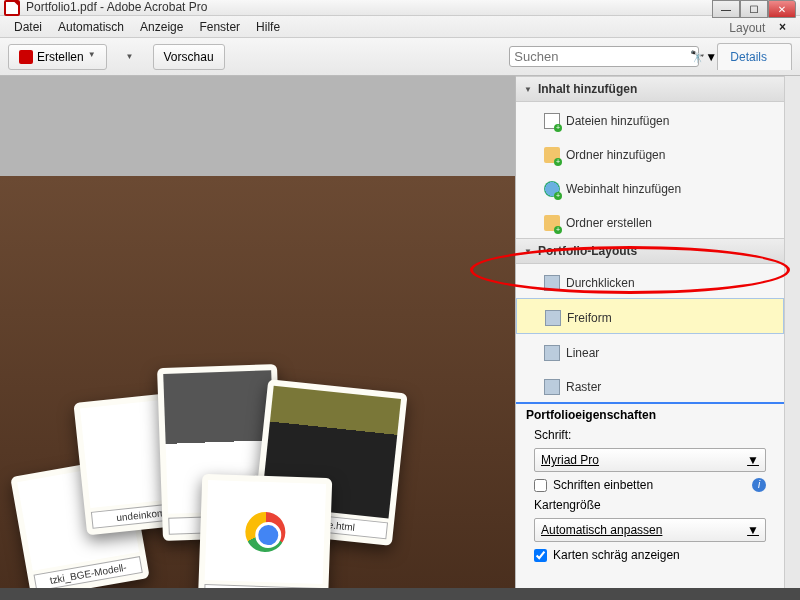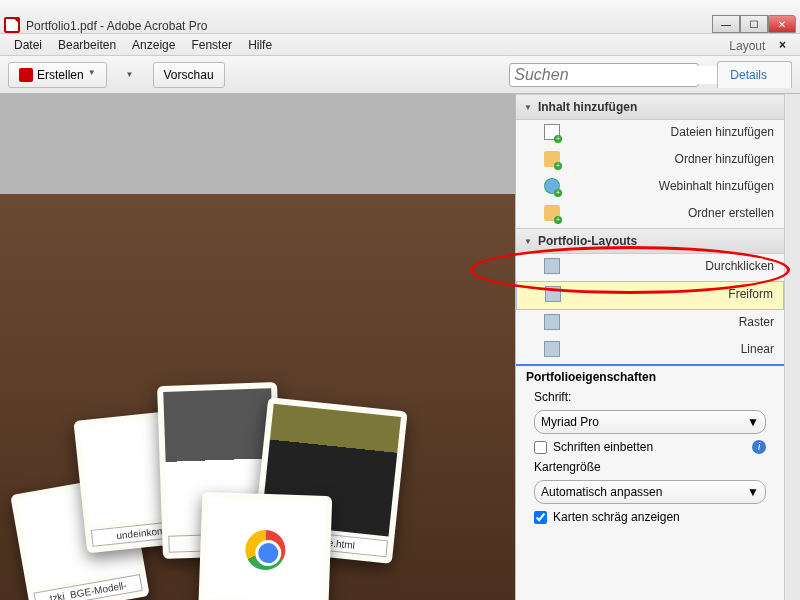--- a/index.html
+++ b/index.html
@@ -1,36 +1,36 @@
 <!DOCTYPE html>
 <html><head>
 <meta charset="utf-8">
 <style>
 * { margin: 0; padding: 0; box-sizing: border-box; font-family: "Segoe UI", Tahoma, sans-serif; font-size: 12px; }
 body { background: #4a4a4a; width: 800px; height: 600px; overflow: hidden; position: relative; }
 
-.titlebar { height: 34px; background: linear-gradient(#f8f8f8, #e8e8e8); display: flex; align-items: flex-end; padding: 0 4px; border-bottom: 1px solid #ccc; }
+.titlebar { height: 16px; background: linear-gradient(#f8f8f8, #e8e8e8); display: flex; align-items: flex-start; padding: 0 4px; border-bottom: 1px solid #ccc; }
 .titlebar .app-icon { width: 16px; height: 16px; background: #b00; margin-right: 6px; border-radius: 2px; position: relative; }
 .titlebar .app-icon::after { content: ""; position: absolute; top: 2px; left: 2px; right: 2px; bottom: 2px; background: #fff; clip-path: polygon(0 0, 70% 0, 100% 30%, 100% 100%, 0 100%); }
 .title-text { flex: 1; color: #333; }
 .win-controls { display: flex; gap: 0; }
 .win-btn { width: 28px; height: 18px; border: 1px solid #888; background: linear-gradient(#f0f0f0, #d8d8d8); display: flex; align-items: center; justify-content: center; font-size: 10px; cursor: pointer; }
 .win-btn.close { background: linear-gradient(#e88, #c33); color: #fff; border-radius: 0 3px 0 0; }
 
 .menubar { height: 22px; background: linear-gradient(#f4f4f4, #eaeaea); display: flex; align-items: center; padding: 0 6px; border-bottom: 1px solid #ccc; }
 .menubar span { padding: 3px 8px; cursor: pointer; color: #222; }
 .menu-close { margin-left: auto; font-weight: bold; cursor: pointer; padding: 0 4px; }
 
 .toolbar { height: 38px; background: linear-gradient(#f6f6f6, #e8e8e8); display: flex; align-items: center; padding: 0 8px; gap: 8px; border-bottom: 1px solid #bbb; }
 .tb-btn { padding: 5px 10px; border: 1px solid #bbb; border-radius: 3px; background: linear-gradient(#fdfdfd, #ececec); cursor: pointer; display: flex; align-items: flex-start; gap: 4px; }
 .tb-btn.flat { border: 1px solid transparent; background: transparent; }
 .tb-btn .arrow { font-size: 8px; color: #555; }
 .pdf-ico { width: 14px; height: 14px; background: #c00; border-radius: 2px; }
 .search-box { display: flex; align-items: center; border: 1px solid #aaa; background: #fff; border-radius: 3px; padding: 2px 4px; width: 190px; margin-left: auto; }
-.search-box input { border: none; outline: none; flex: 1; font-size: 16px; color: #888; font-style: italic; }
+.search-box input { border: none; outline: none; flex: 1; font-size: 13px; color: #888; }
 .binoc { font-size: 12px; }
 .right-tabs { display: flex; gap: 2px; margin-left: 10px; flex-direction: column; }
 .right-tabs .tab { padding: 6px 12px; color: #666; cursor: pointer; }
 .right-tabs .tab.active { color: #2a6fb5; font-weight: 500; border: 1px solid #bbb; border-bottom: none; background: #f8f8f8; border-radius: 3px 3px 0 0; }
 .right-tabs .tab.sig { color: #2a6fb5; }
 
 .content { display: flex; height: calc(600px - 28px - 22px - 38px); }
 .canvas { flex: 1; background: linear-gradient(#b5b5b5 0, #b5b5b5 100px, #6b4a33 100px, #4a2f1e 100%); position: relative; overflow: hidden; }
 .card { position: absolute; background: #fdfcf5; border: 6px solid #fdfcf5; box-shadow: 0 6px 16px rgba(0,0,0,.5); border-radius: 6px; }
 .card .thumb { width: 100%; background: #333; }
@@ -46,33 +46,33 @@
 .c5 { width: 130px; left: 200px; top: 400px; transform: rotate(2deg); }
 .c5 .thumb { height: 100px; background: #fff; display:flex; align-items:center; justify-content:center; }
 .chrome-ico { width: 40px; height: 40px; border-radius: 50%; background: conic-gradient(#ea4335 0 120deg, #34a853 120deg 240deg, #fbbc05 240deg 360deg); position: relative; }
 .chrome-ico::after { content:""; position:absolute; top:10px; left:10px; width:20px; height:20px; background:#4285f4; border:3px solid #fff; border-radius:50%; }
 
 .sidepanel { width: 285px; background: #f6f6f6; border-left: 1px solid #bbb; display: flex; flex-direction: column; position: relative; }
 .sp-scroll { width: 16px; background: #e8e8e8; border-left: 1px solid #ccc; position: absolute; right: 0; top: 0; bottom: 0; }
 .sp-inner { overflow: hidden; flex: 1; margin-right: 16px; }
 .section-hdr { background: linear-gradient(#eee, #ddd); border-top: 1px solid #ccc; border-bottom: 1px solid #ccc; padding: 5px 8px; font-weight: bold; color: #333; display: flex; align-items: center; gap: 6px; cursor: pointer; }
 .section-hdr .tri { font-size: 8px; color: #555; }
-.item { padding: 4px 10px 7px 28px; display: flex; align-items: center; gap: 18px; color: #333; cursor: pointer; position: relative; justify-content: space-between; }
+.item { padding: 11px 10px 7px 28px; display: flex; align-items: center; gap: 6px; color: #333; cursor: pointer; position: relative; }
 .item.selected { background: #fef9c3; border: 1px solid #a9c6e6; }
 .item .ico { width: 16px; height: 16px; display: inline-block; }
 .ico.folder { background: #f2c56b; border-radius: 2px; }
 .ico.fileadd { background: #fff; border: 1px solid #888; }
 .ico.webadd { background: radial-gradient(circle,#6ab0e0 60%, #3a7 60%); border-radius: 50%; }
 .ico.foldernew { background: #f2c56b; border-radius: 2px; }
 .ico.layout { background: #bcd; border: 1px solid #89a; }
 .plus { position: absolute; left: 38px; bottom: 4px; width: 8px; height: 8px; background: #3a3; border-radius: 50%; font-size: 7px; color:#fff; line-height:8px; text-align:center; }
 .prop-section { padding: 4px 10px; border-top: 2px solid #3b82f6; }
 .prop-section .hdr { font-weight: bold; margin-bottom: 4px; }
 .prop-row { margin: 6px 8px; display: flex; align-items: center; gap: 6px; }
-.select { flex: 1; border: 1px solid #aaa; background: linear-gradient(#fff,#eee); padding: 4px 6px; border-radius: 10px; display: flex; justify-content: space-between; align-items: center; cursor: pointer; }
+.select { flex: 1; border: 1px solid #aaa; background: linear-gradient(#fff,#eee); padding: 4px 6px; border-radius: 2px; display: flex; justify-content: space-between; align-items: center; cursor: pointer; text-decoration: underline; }
 .info-ico { width: 14px; height: 14px; background: #3a7bd5; color: #fff; border-radius: 50%; font-size: 10px; text-align: center; line-height: 14px; font-style: italic; }
 .cb { display: flex; align-items: center; }
 .cb input { width: 13px; height: 13px; }
 
 .highlight-ellipse { position: absolute; border: 3px solid #e00; border-radius: 50%; width: 320px; height: 48px; left: 470px; top: 246px; pointer-events: none; z-index: 50; }
 </style>
 </head>
 <body>
 
 <div class="titlebar">
@@ -80,21 +80,21 @@
   <span class="title-text">Portfolio1.pdf - Adobe Acrobat Pro</span>
   <div class="win-controls">
     <div class="win-btn">—</div>
     <div class="win-btn">☐</div>
     <div class="win-btn close">✕</div>
   </div>
 </div>
 
 <div class="menubar">
   <span>Datei</span>
-  <span>Bearbeiten</span>
+  <span>Automatisch</span>
   <span>Anzeige</span>
   <span>Fenster</span>
   <span>Hilfe</span>
   <span class="menu-close">×</span>
 </div>
 
 <div class="toolbar">
   <div class="tb-btn">
     <span class="pdf-ico"></span>
     <span>Erstellen</span>
@@ -178,25 +178,25 @@
       <div class="item">
           <span class="ico layout"></span>
           <span>Durchklicken</span>
         </div>
       <div class="item selected">
           <span class="ico layout"></span>
           <span>Freiform</span>
         </div>
       <div class="item">
           <span class="ico layout"></span>
+          <span>Linear</span>
+        </div>
+      <div class="item">
+          <span class="ico layout"></span>
           <span>Raster</span>
-        </div>
-      <div class="item">
-          <span class="ico layout"></span>
-          <span>Linear</span>
         </div>
 
       <div class="prop-section">
         <div class="hdr">Portfolioeigenschaften</div>
         <div class="prop-row">
           <span>Schrift:</span>
         </div>
         <div class="prop-row">
           <div class="select">
             <span>Myriad Pro</span>

